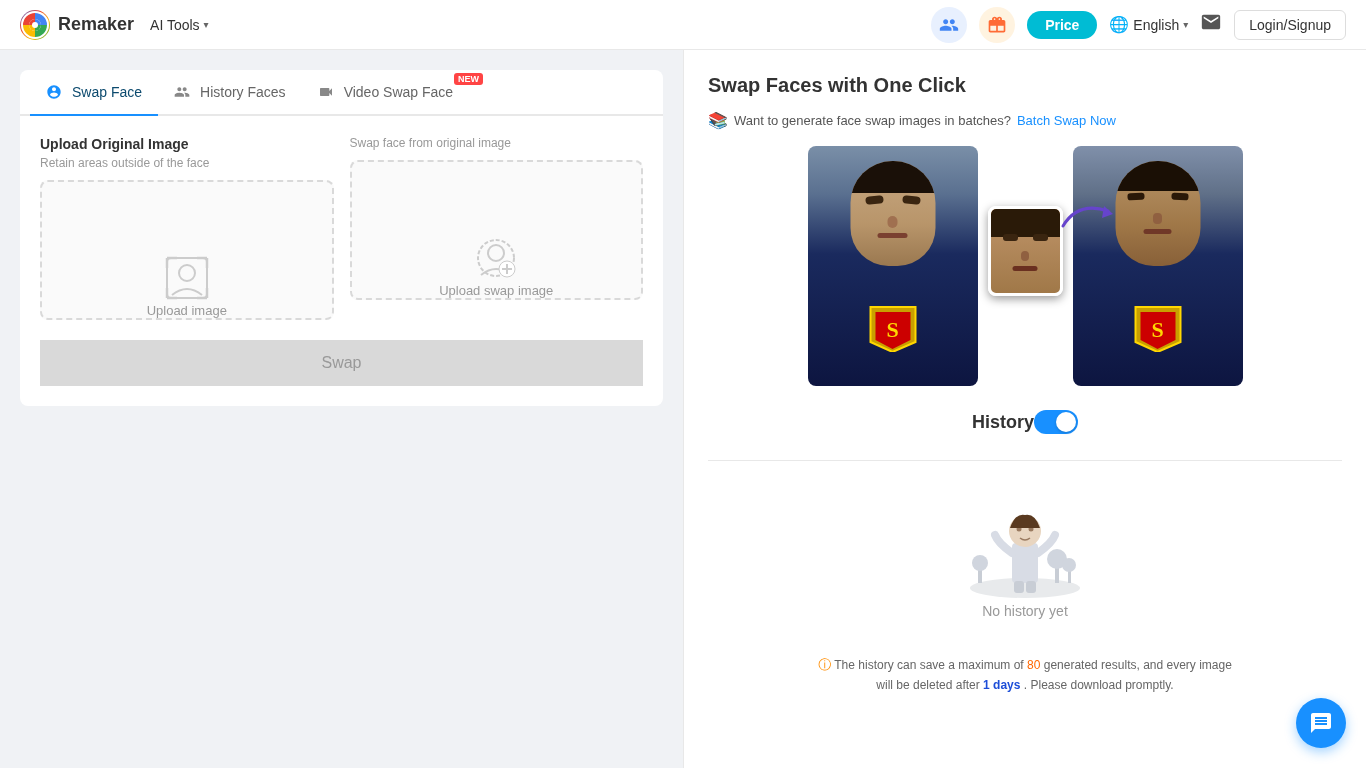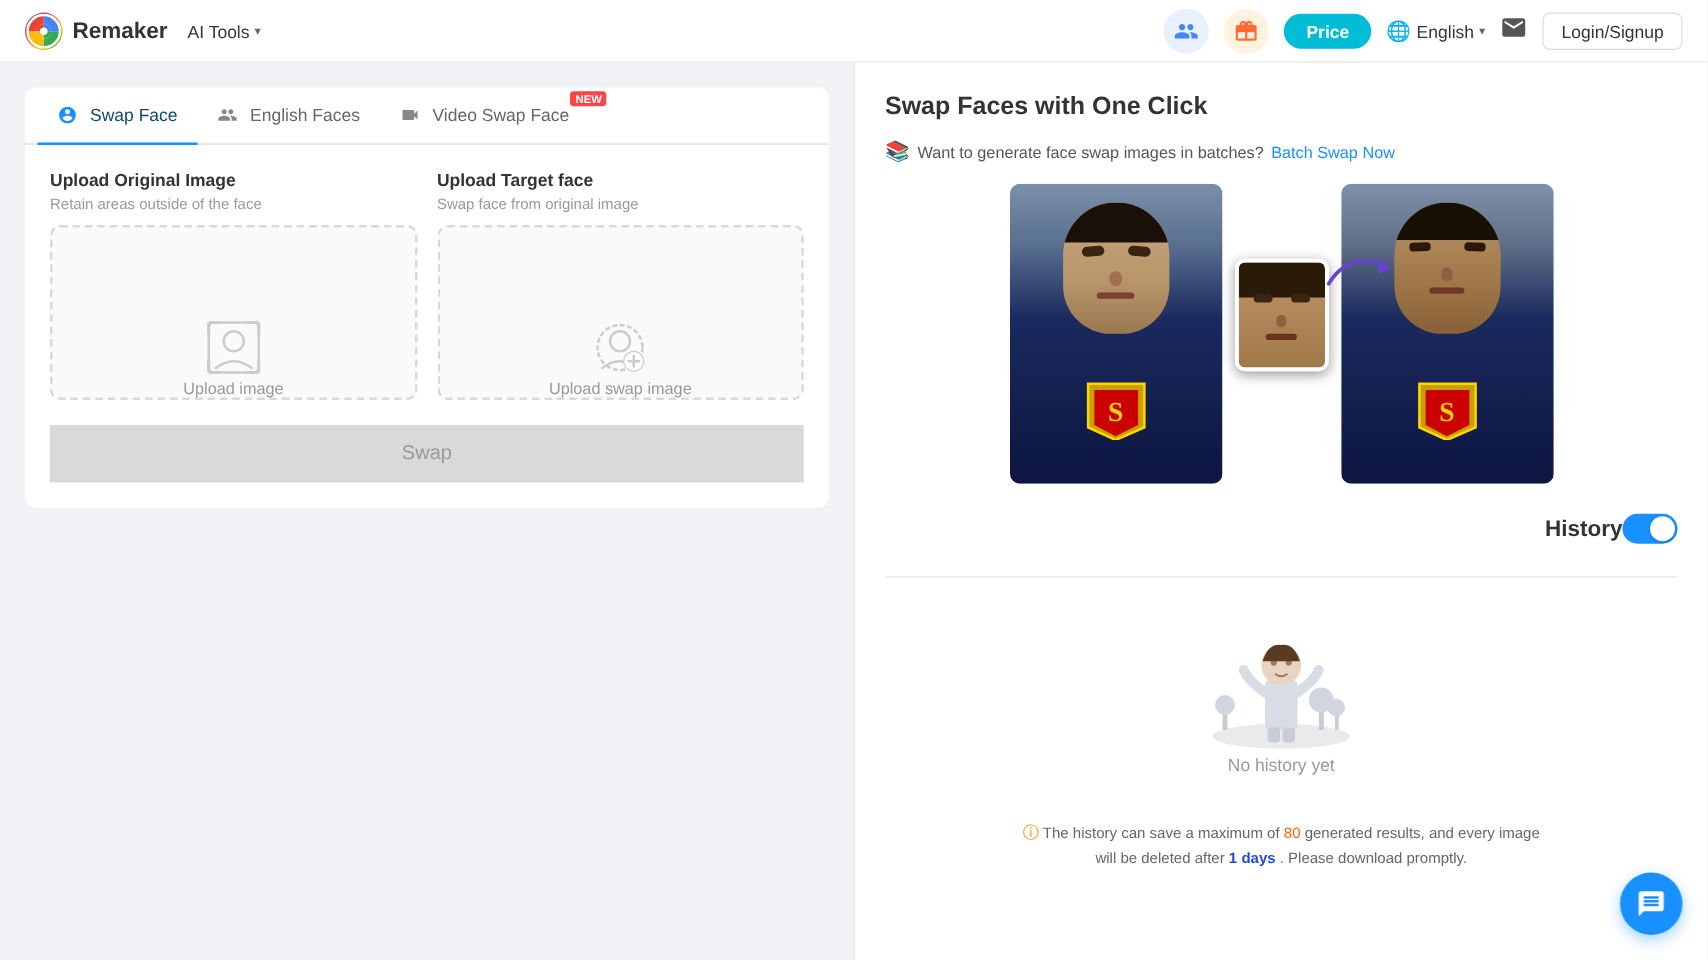--- a/index.html
+++ b/index.html
@@ -64,21 +64,21 @@
     .right-title { font-size: 20px; font-weight: 600; color: #333; text-align: left; margin-bottom: 14px; }
 
     .batch-row { display: flex; align-items: center; gap: 6px; margin-bottom: 16px; font-size: 13px; color: #555; }
     .batch-link { color: #1890ff; cursor: pointer; text-decoration: none; font-weight: 500; }
 
     
     .demo-images { display: flex; align-items: center; justify-content: center; gap: 10px; margin-bottom: 24px; position: relative; }
 
     
     .history-section { }
-    .history-header { display: flex; align-items: center; justify-content: flex-end; margin-bottom: 12px; padding-bottom: 26px; border-bottom: 1px solid #e8e8e8; }
+    .history-header { display: flex; align-items: center; justify-content: center; margin-bottom: 12px; padding-bottom: 26px; border-bottom: 1px solid #e8e8e8; }
     .history-title { font-size: 18px; font-weight: 600; color: #333; }
     .toggle-switch { width: 44px; height: 24px; background: #1890ff; border-radius: 12px; position: relative; cursor: pointer; }
     .toggle-knob { width: 20px; height: 20px; background: white; border-radius: 50%; position: absolute; top: 2px; right: 2px; box-shadow: 0 1px 3px rgba(0,0,0,0.2); }
 
     .history-empty { display: flex; flex-direction: column; align-items: center; padding: 20px 0; }
 
     .no-history-text { font-size: 14px; color: #999; margin-bottom: 16px; }
 
     .history-note { font-size: 12px; color: #666; text-align: center; line-height: 1.6; }
     .history-note .num-highlight { color: #ff6600; font-weight: 500; }
@@ -149,21 +149,21 @@
       <div class="tab active">
         <svg width="16" height="16" viewBox="0 0 24 24" fill="#1890ff" style="margin-right:4px">
           <path d="M12 2C6.48 2 2 6.48 2 12s4.48 10 10 10 10-4.48 10-10S17.52 2 12 2zm0 3c1.66 0 3 1.34 3 3s-1.34 3-3 3-3-1.34-3-3 1.34-3 3-3zm0 14.2c-2.5 0-4.71-1.28-6-3.22.03-1.99 4-3.08 6-3.08 1.99 0 5.97 1.09 6 3.08-1.29 1.94-3.5 3.22-6 3.22z"></path>
         </svg>
         <span>Swap Face</span>
       </div>
       <div class="tab">
         <svg width="16" height="16" viewBox="0 0 24 24" fill="#888" style="margin-right:4px">
           <path d="M16 11c1.66 0 2.99-1.34 2.99-3S17.66 5 16 5c-1.66 0-3 1.34-3 3s1.34 3 3 3zm-8 0c1.66 0 2.99-1.34 2.99-3S9.66 5 8 5C6.34 5 5 6.34 5 8s1.34 3 3 3zm0 2c-2.33 0-7 1.17-7 3.5V19h14v-2.5c0-2.33-4.67-3.5-7-3.5zm8 0c-.29 0-.62.02-.97.05 1.16.84 1.97 1.97 1.97 3.45V19h6v-2.5c0-2.33-4.67-3.5-7-3.5z"></path>
         </svg>
-        <span>English Faces</span>
+        <span>History Faces</span>
       </div>
       <div class="tab" style="position:relative; padding-right: 28px;">
         <svg width="16" height="16" viewBox="0 0 24 24" fill="#888" style="margin-right:4px">
           <path d="M17 10.5V7c0-.55-.45-1-1-1H4c-.55 0-1 .45-1 1v10c0 .55.45 1 1 1h12c.55 0 1-.45 1-1v-3.5l4 4v-11l-4 4z"></path>
         </svg>
         <span>Video Swap Face</span>
         <span class="new-badge">NEW</span>
       </div>
     </div>
 
@@ -185,21 +185,20 @@
               <line x1="5" y1="45" x2="15" y2="45" stroke="#ccc" stroke-width="2.5"></line>
               <line x1="5" y1="45" x2="5" y2="35" stroke="#ccc" stroke-width="2.5"></line>
               <line x1="45" y1="45" x2="35" y2="45" stroke="#ccc" stroke-width="2.5"></line>
               <line x1="45" y1="45" x2="45" y2="35" stroke="#ccc" stroke-width="2.5"></line>
             </svg>
             <span class="upload-text">Upload image</span>
           </div>
         </div>
 
         <div class="upload-box">
-          <div class="upload-label">Upload Target face</div>
           <div class="upload-sublabel">Swap face from original image</div>
           <div class="upload-dropzone">
             <svg width="50" height="50" viewBox="0 0 50 50" fill="none">
               <circle cx="25" cy="20" r="8" stroke="#ccc" stroke-width="2" fill="none"></circle>
               <path d="M10 42 Q25 30 40 42" stroke="#ccc" stroke-width="2" fill="none"></path>
               <circle cx="25" cy="25" r="18" stroke="#ccc" stroke-width="2" fill="none" stroke-dasharray="4 2"></circle>
               <circle cx="36" cy="36" r="8" fill="white" stroke="#ccc" stroke-width="1"></circle>
               <line x1="36" y1="31" x2="36" y2="41" stroke="#ccc" stroke-width="2"></line>
               <line x1="31" y1="36" x2="41" y2="36" stroke="#ccc" stroke-width="2"></line>
             </svg>

